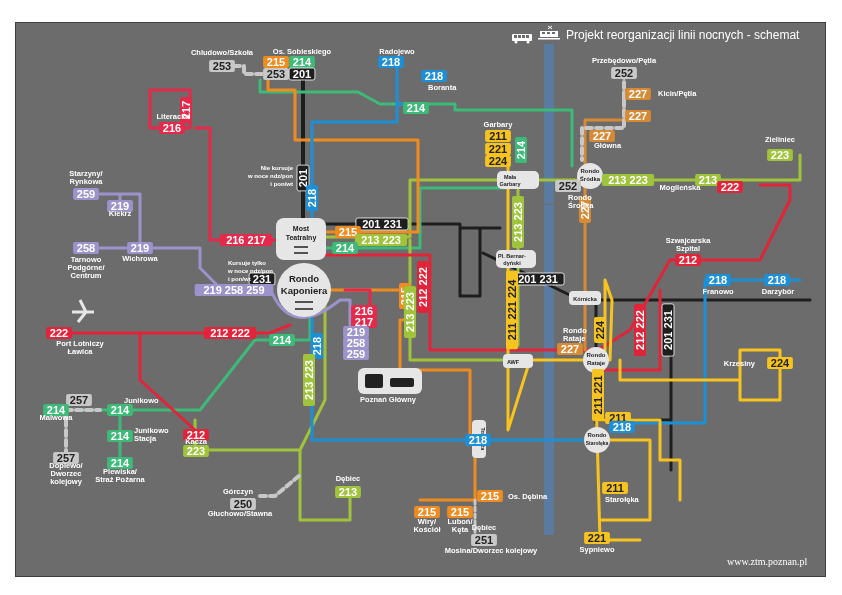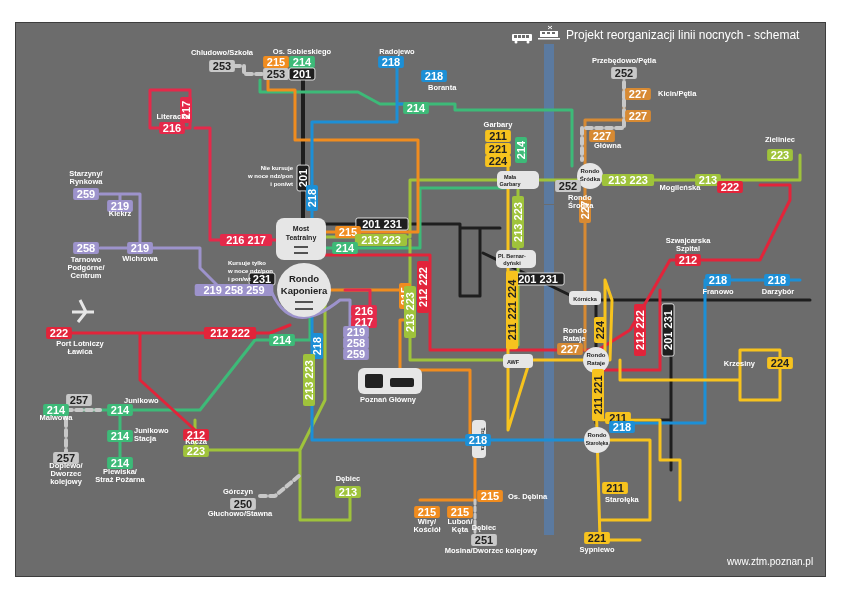--- a/index.html
+++ b/index.html
@@ -1,20 +1,20 @@
 <!DOCTYPE html>
 <html><head>
 <meta charset="utf-8">
 <style>
   html,body{margin:0;padding:0;background:#ffffff;}
   body{width:842px;height:595px;position:relative;overflow:hidden;font-family:"Liberation Sans",sans-serif;}
   #map{position:absolute;left:15px;top:22px;width:811px;height:555px;background:#6c6c6c;border:1px solid #3d3d3d;box-sizing:border-box;}
   svg{position:absolute;left:0;top:0;}
   .title{position:absolute;top:28px;left:566px;color:#ffffff;font-size:12px;white-space:nowrap;text-align:right;}
-  .footer{position:absolute;top:556px;left:727px;color:#ffffff;font-size:10px;white-space:nowrap;}
+  .footer{position:absolute;top:556px;left:727px;color:#ffffff;font-size:10px;white-space:nowrap;font-family:Liberation Serif, serif;}
   .ico{position:absolute;top:30px;}
   text{font-family:"Liberation Sans",sans-serif;}
   .stn{fill:#ffffff;font-size:7.5px;font-weight:bold;}
   .lbl{font-size:11px;font-weight:bold;}
   .note{fill:#ffffff;font-size:6px;font-weight:bold;}
 </style>
 </head>
 <body>
 
 <div id="map"></div>

